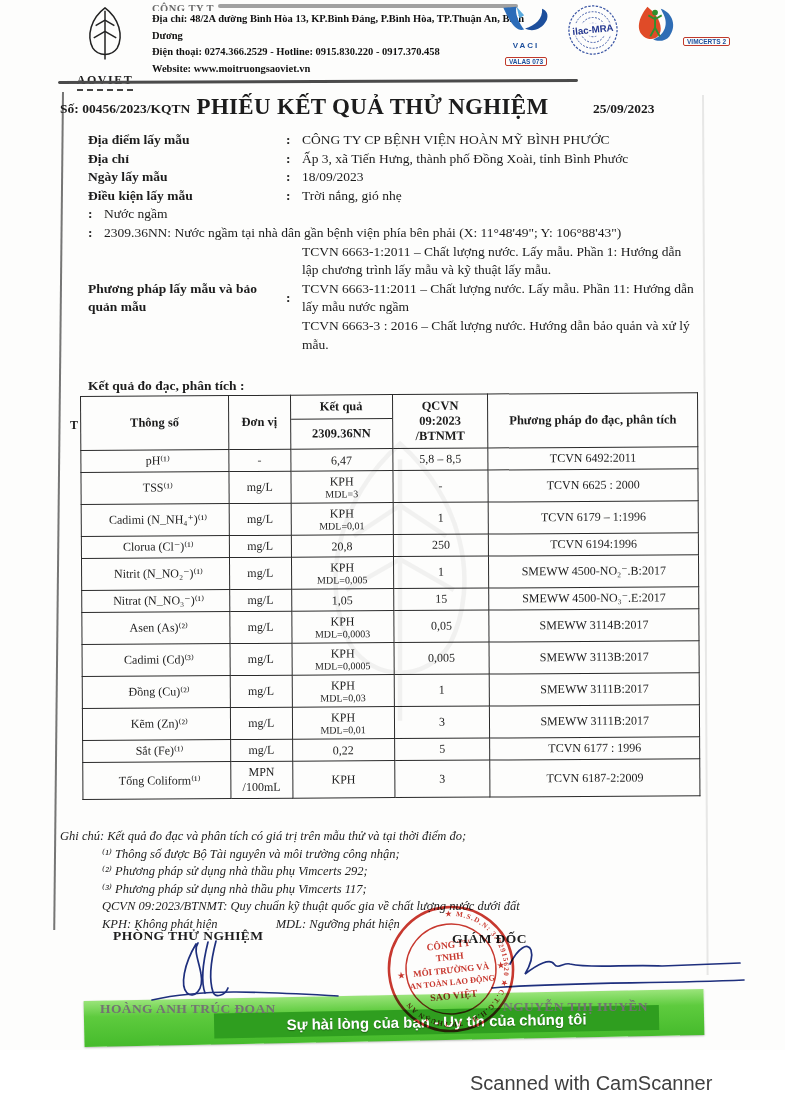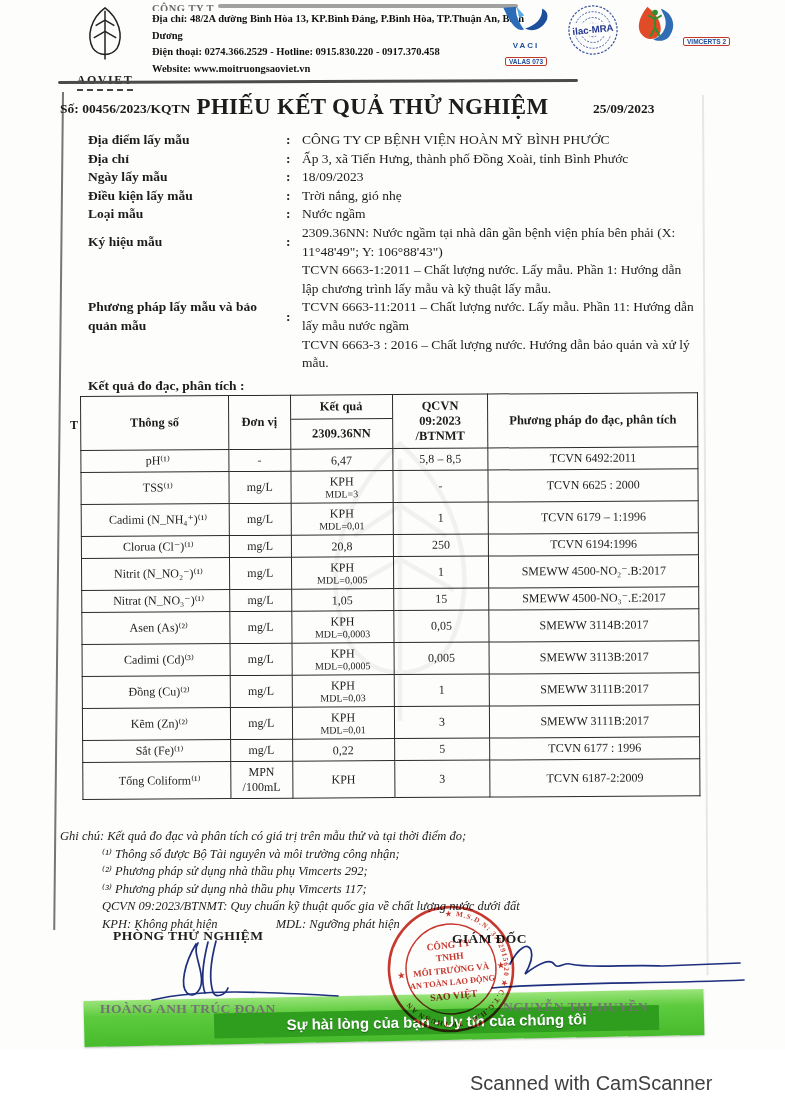--- a/index.html
+++ b/index.html
@@ -188,26 +188,24 @@
         <span class="lbl">Ngày lấy mẫu</span>
           <span class="colon">:</span>
         <span class="val">18/09/2023</span>
       </div>
       <div class="info-row">
         <span class="lbl">Điều kiện lấy mẫu</span>
           <span class="colon">:</span>
         <span class="val">Trời nắng, gió nhẹ</span>
       </div>
       <div class="info-row">
-        <span class="lbl">Loại mẫu</span>
           <span class="colon">:</span>
         <span class="val">Nước ngầm</span>
       </div>
       <div class="info-row">
-        <span class="lbl">Ký hiệu mẫu</span>
           <span class="colon">:</span>
         <span class="val">2309.36NN: Nước ngầm tại nhà dân gần bệnh viện phía bên phải (X: 11°48'49"; Y: 106°88'43")</span>
       </div>
       <div class="info-row">
         <span class="lbl">Phương pháp lấy mẫu và bảo quản mẫu</span>
           <span class="colon">:</span>
         <span class="val">
           <div>TCVN 6663-1:2011  –  Chất lượng nước. Lấy mẫu. Phần 1: Hướng dẫn lập chương trình lấy mẫu và kỹ thuật lấy mẫu.</div>
           <div>TCVN 6663-11:2011  –  Chất lượng nước. Lấy mẫu. Phần 11: Hướng dẫn lấy mẫu nước ngầm</div>
           <div>TCVN 6663-3 : 2016 – Chất lượng nước. Hướng dẫn bảo quản và xử lý mẫu.</div>

